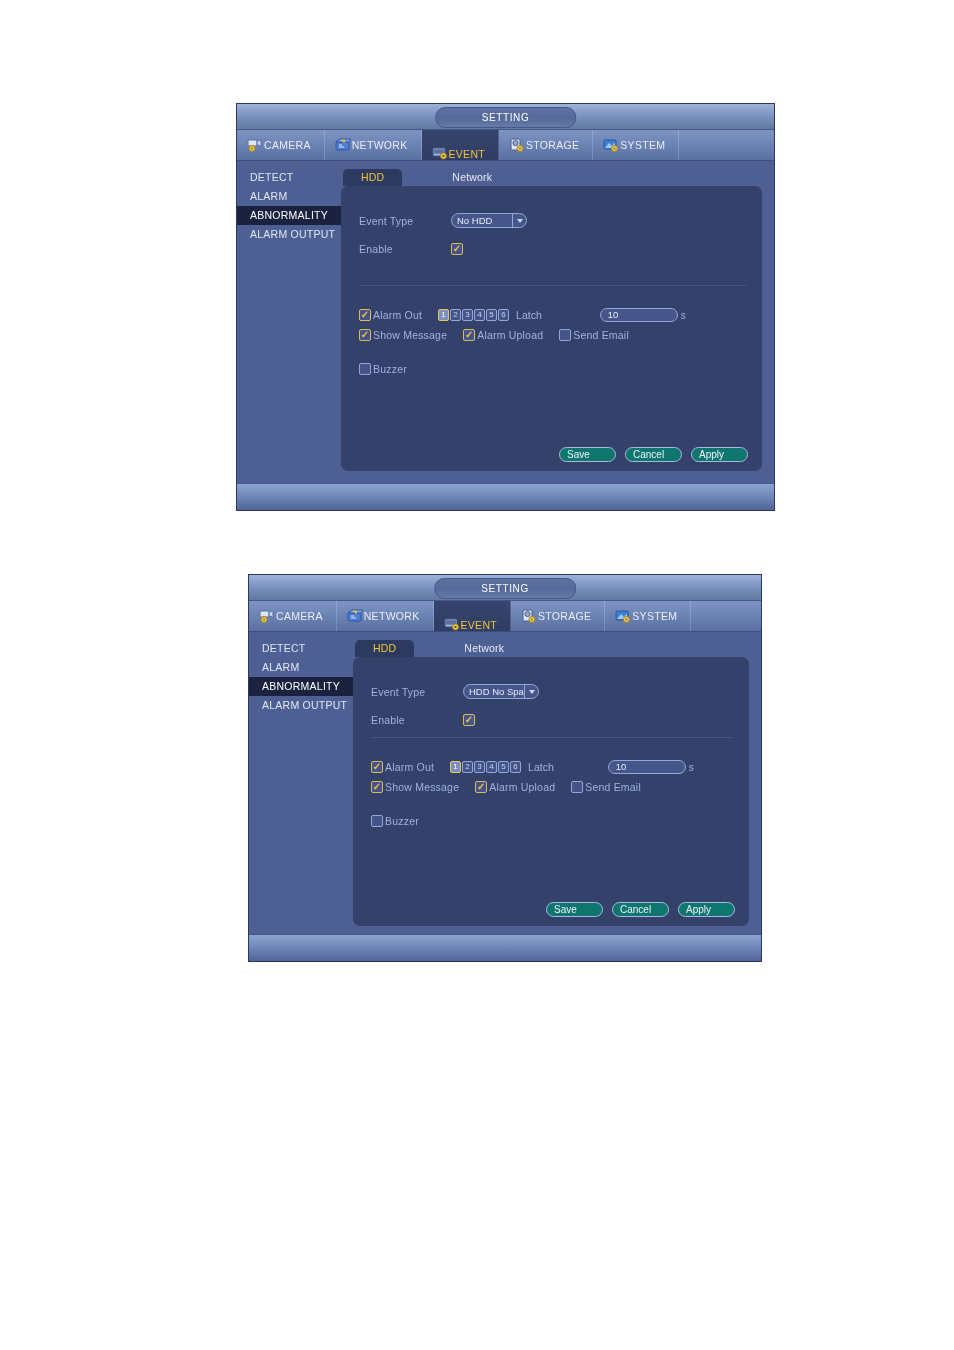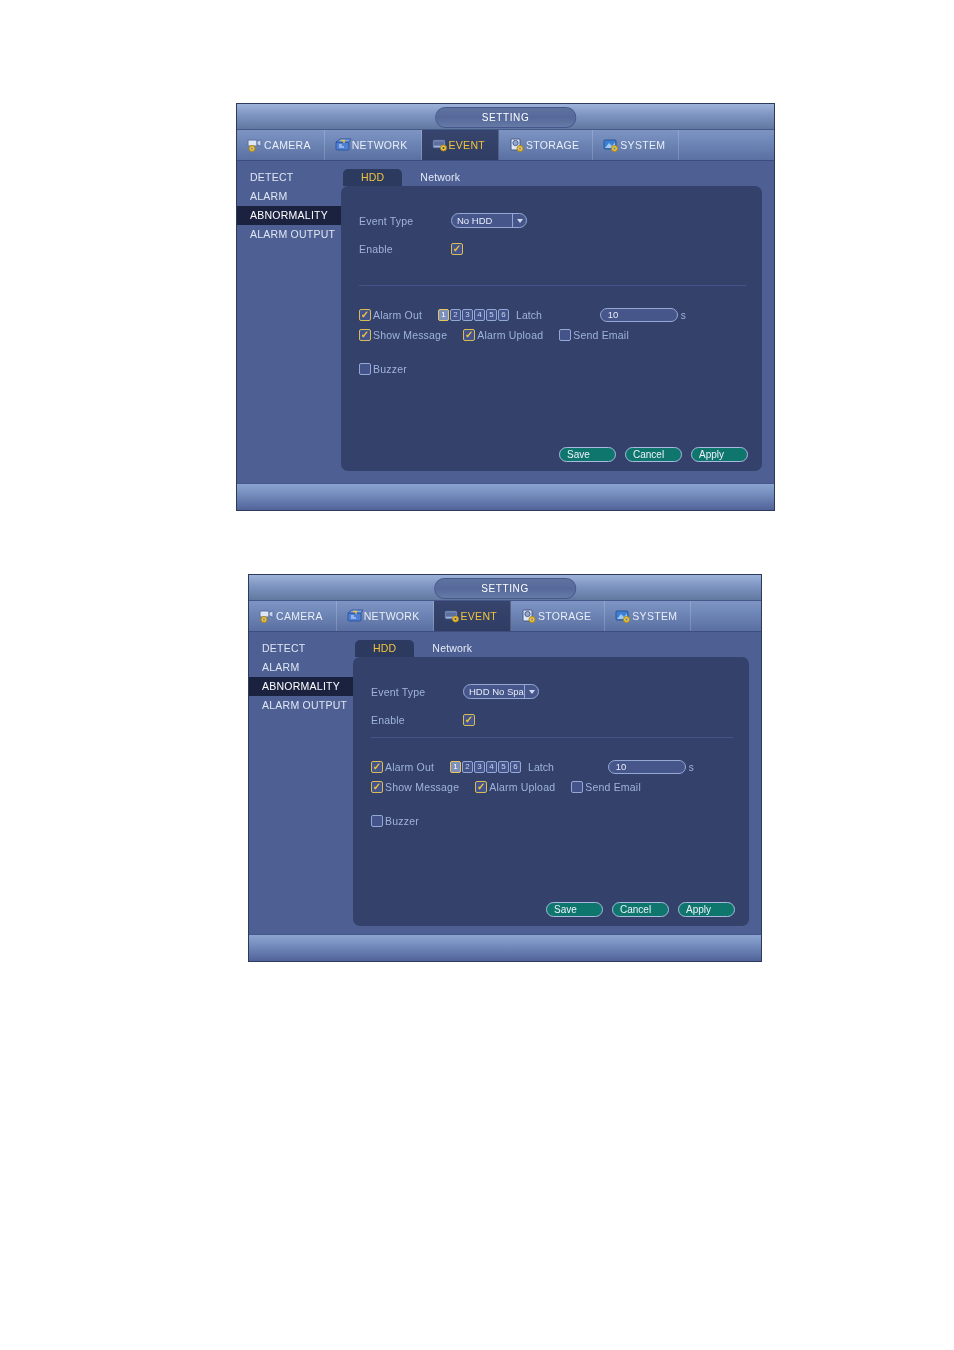--- a/index.html
+++ b/index.html
@@ -63,20 +63,21 @@
     color: #e9eef8;
     font-size: 10.5px;
     letter-spacing: 0.3px;
     white-space: nowrap;
     border-right: 1px solid rgba(255,255,255,0.18);
     position: relative;
   }
   .tab.active {
     background: linear-gradient(180deg, #37456e 0%, #2f3c63 100%);
     color: #f2c43c;
+    align-items: flex-end;
   }
   .tab .tabicon {
     width: 16px;
     height: 14px;
     position: relative;
     flex: 0 0 auto;
     display: block;
   }
 
   .sidenav {
@@ -104,20 +105,21 @@
     flex: 1 1 auto;
     position: relative;
     padding-top: 6px;
     box-sizing: border-box;
   }
   .subtabs {
     display: flex;
     align-items: flex-end;
     height: 19px;
     padding-left: 2px;
+    gap: 32px;
   }
   .subtab {
     font-size: 10.5px;
     color: #e4eaf7;
     padding: 2px 18px 3px 18px;
     letter-spacing: 0.2px;
     white-space: nowrap;
   }
   .subtab.active {
     background: #2c3a60;

